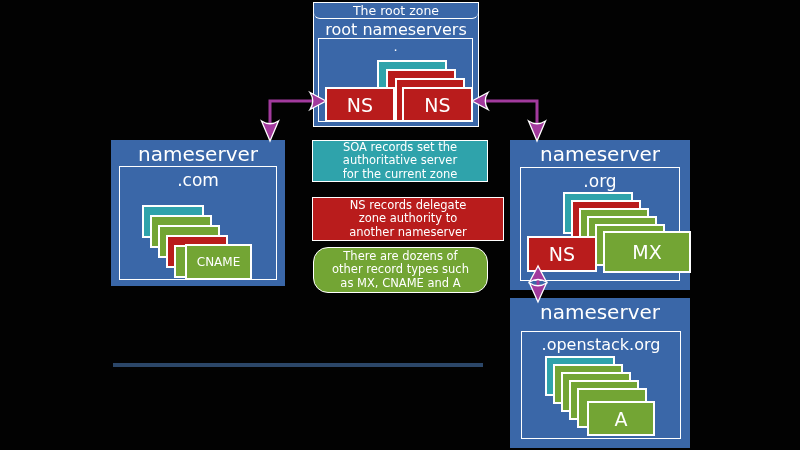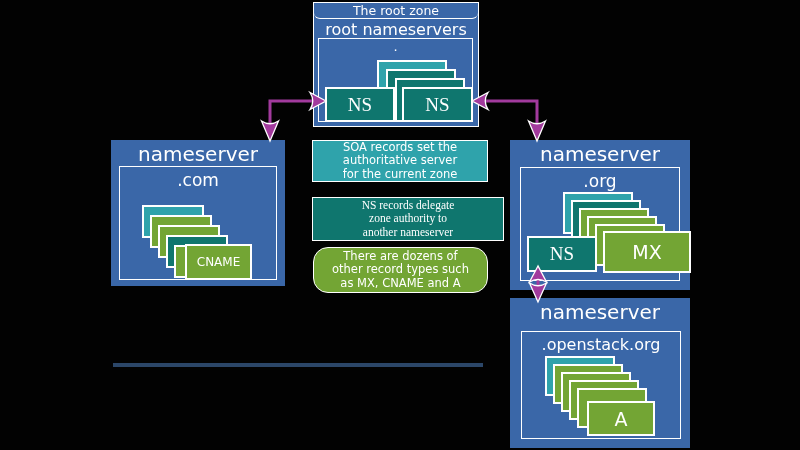--- a/index.html
+++ b/index.html
@@ -10,21 +10,21 @@
   .bordered{border:1.5px solid #fff;}
   .topbar{height:16px;border-bottom:1.5px solid #fff;font-size:12.5px;line-height:15px;text-align:center;border-radius:6px;}
   .roottitle{font-size:16px;line-height:21px;text-align:center;padding-top:0px;}
   .nstitle{font-size:20px;line-height:20px;text-align:center;padding-top:4px;}
   .innerbox{position:absolute;border:1.5px solid #fff;}
   .zonename{font-size:17px;line-height:20px;text-align:center;padding-top:3px;}
   .dot{font-size:13px;line-height:12px;text-align:center;padding-top:2px;}
   .stack-layer{position:absolute;left:0;top:0;width:800px;height:450px;pointer-events:none;}
   .card{position:absolute;border:2px solid #fff;}
   .c-teal{background:#2fa3ab;}
-  .c-magenta{background:#0f766e;font-family:Liberation Serif, serif;}
+  .c-magenta{background:#b91c1c;}
   .c-green{background:#73a534;}
   .record{position:absolute;border:2px solid #fff;display:flex;align-items:center;justify-content:center;
           font-size:19px;color:#fff;}
   .record.small{font-size:12px;}
   .legend{position:absolute;border:1px solid #fff;display:flex;flex-direction:column;
           align-items:center;justify-content:center;text-align:center;font-size:11.5px;line-height:13.5px;}
   .legend span{display:block;}
   .divider{position:absolute;background:#2b4668;}
   svg.arrows{position:absolute;left:0;top:0;}
 </style>

